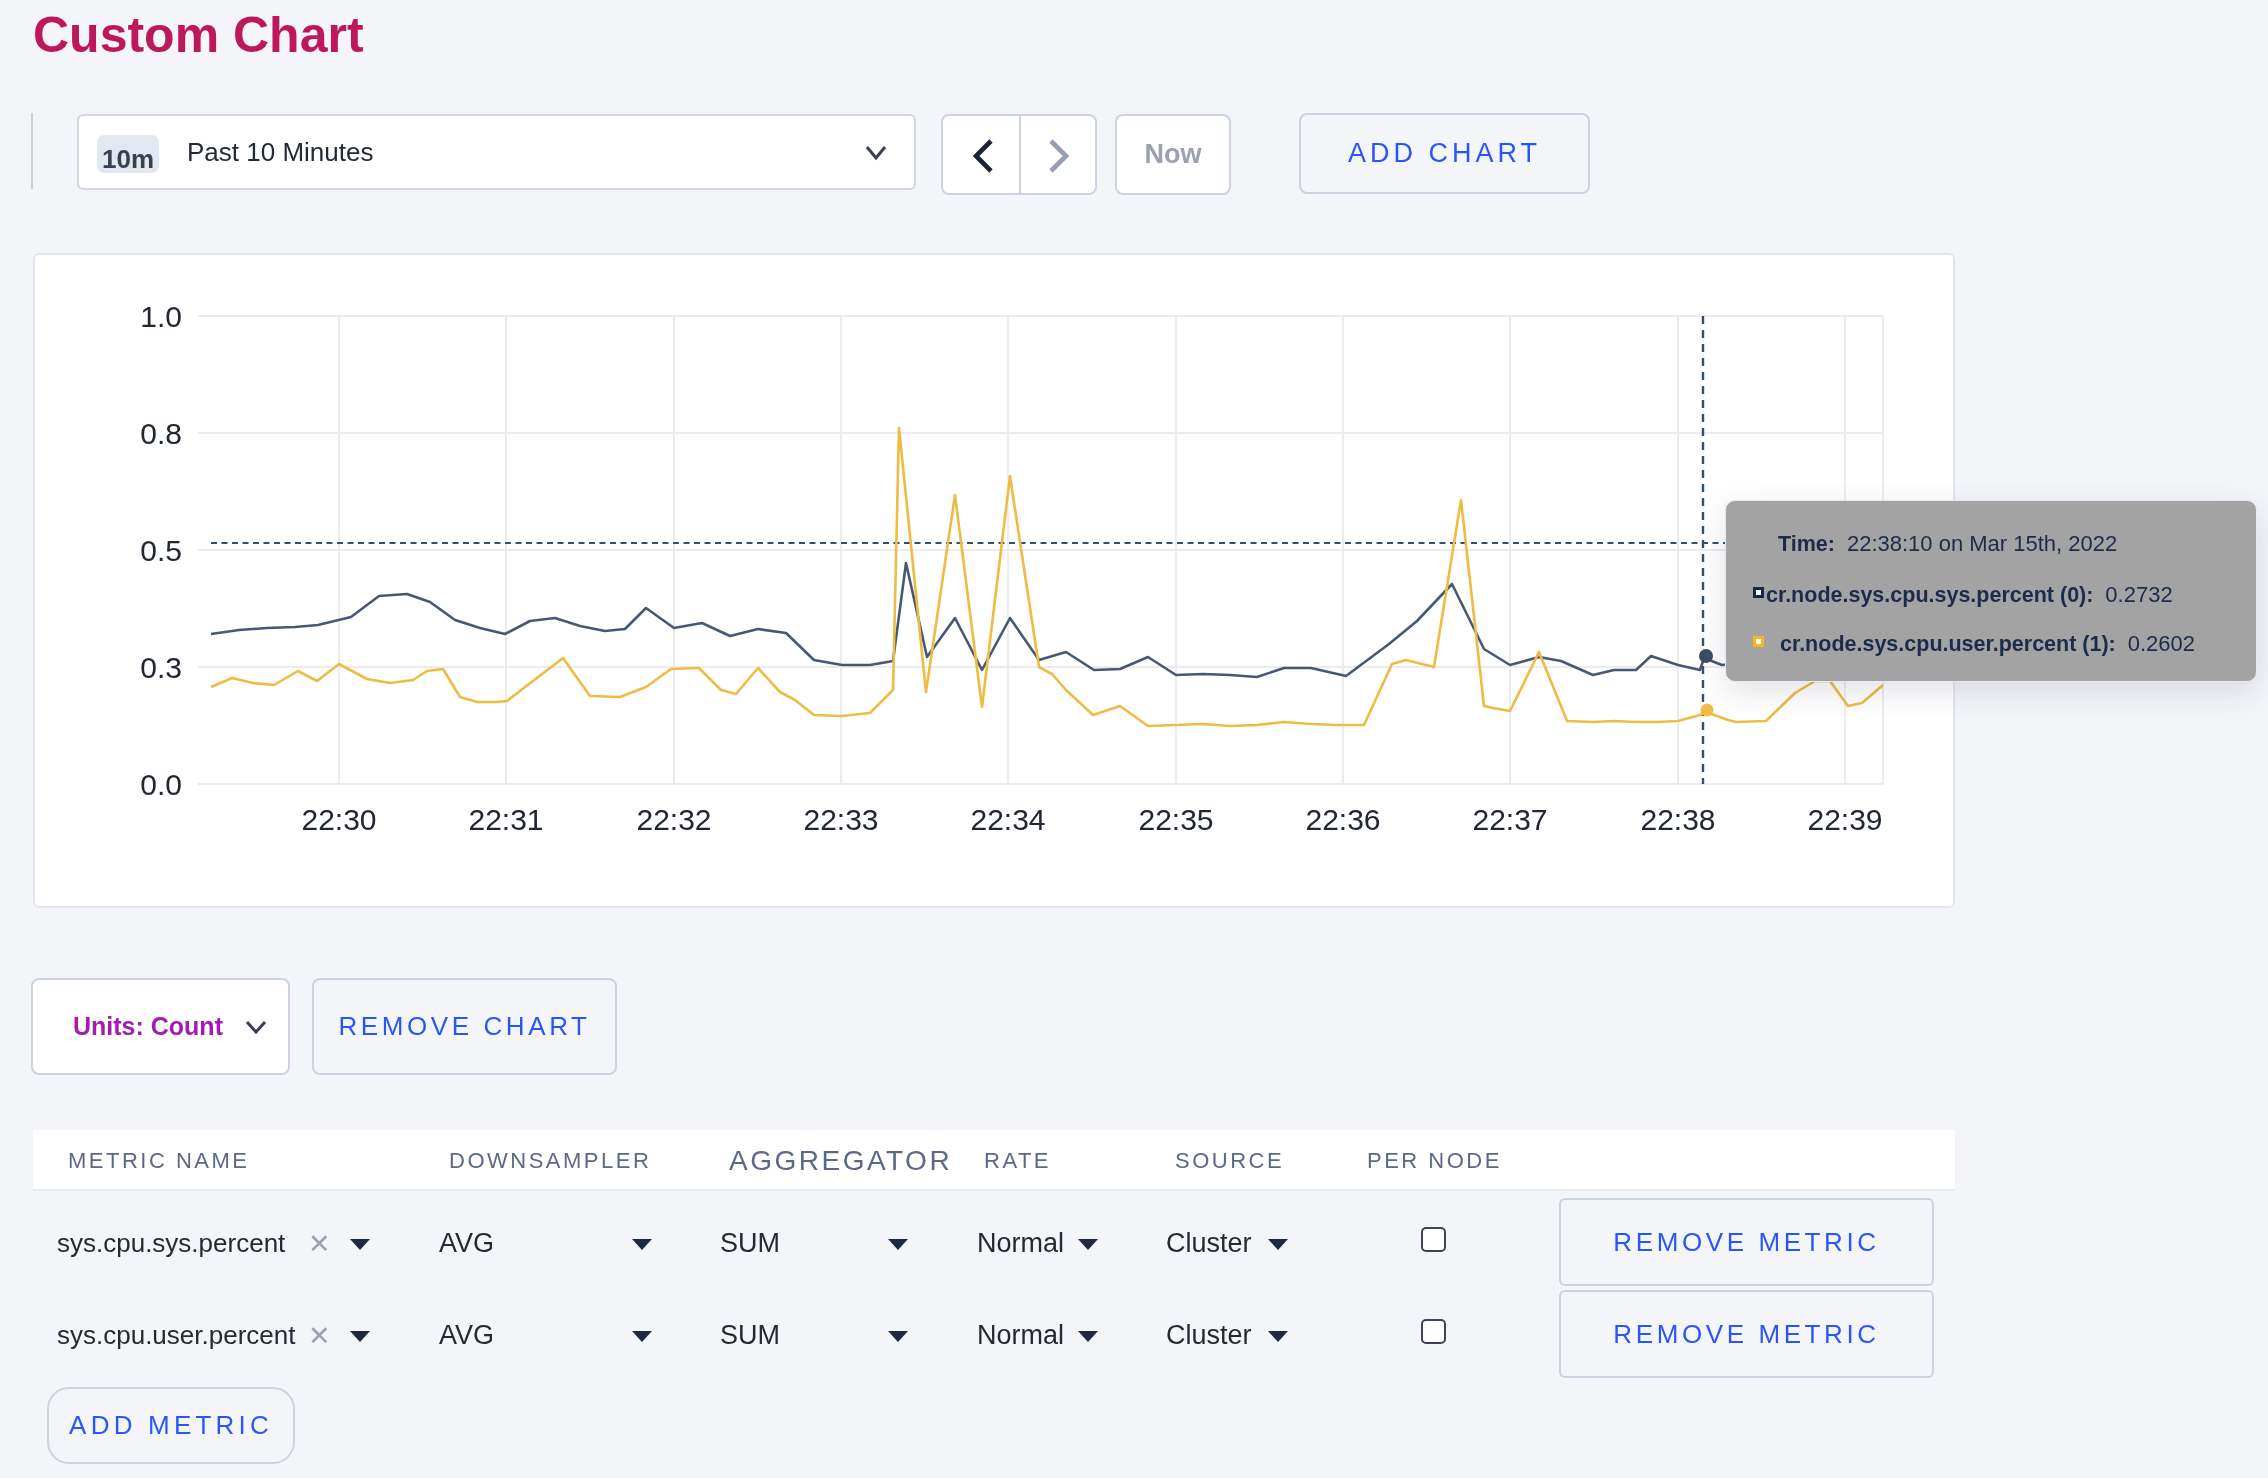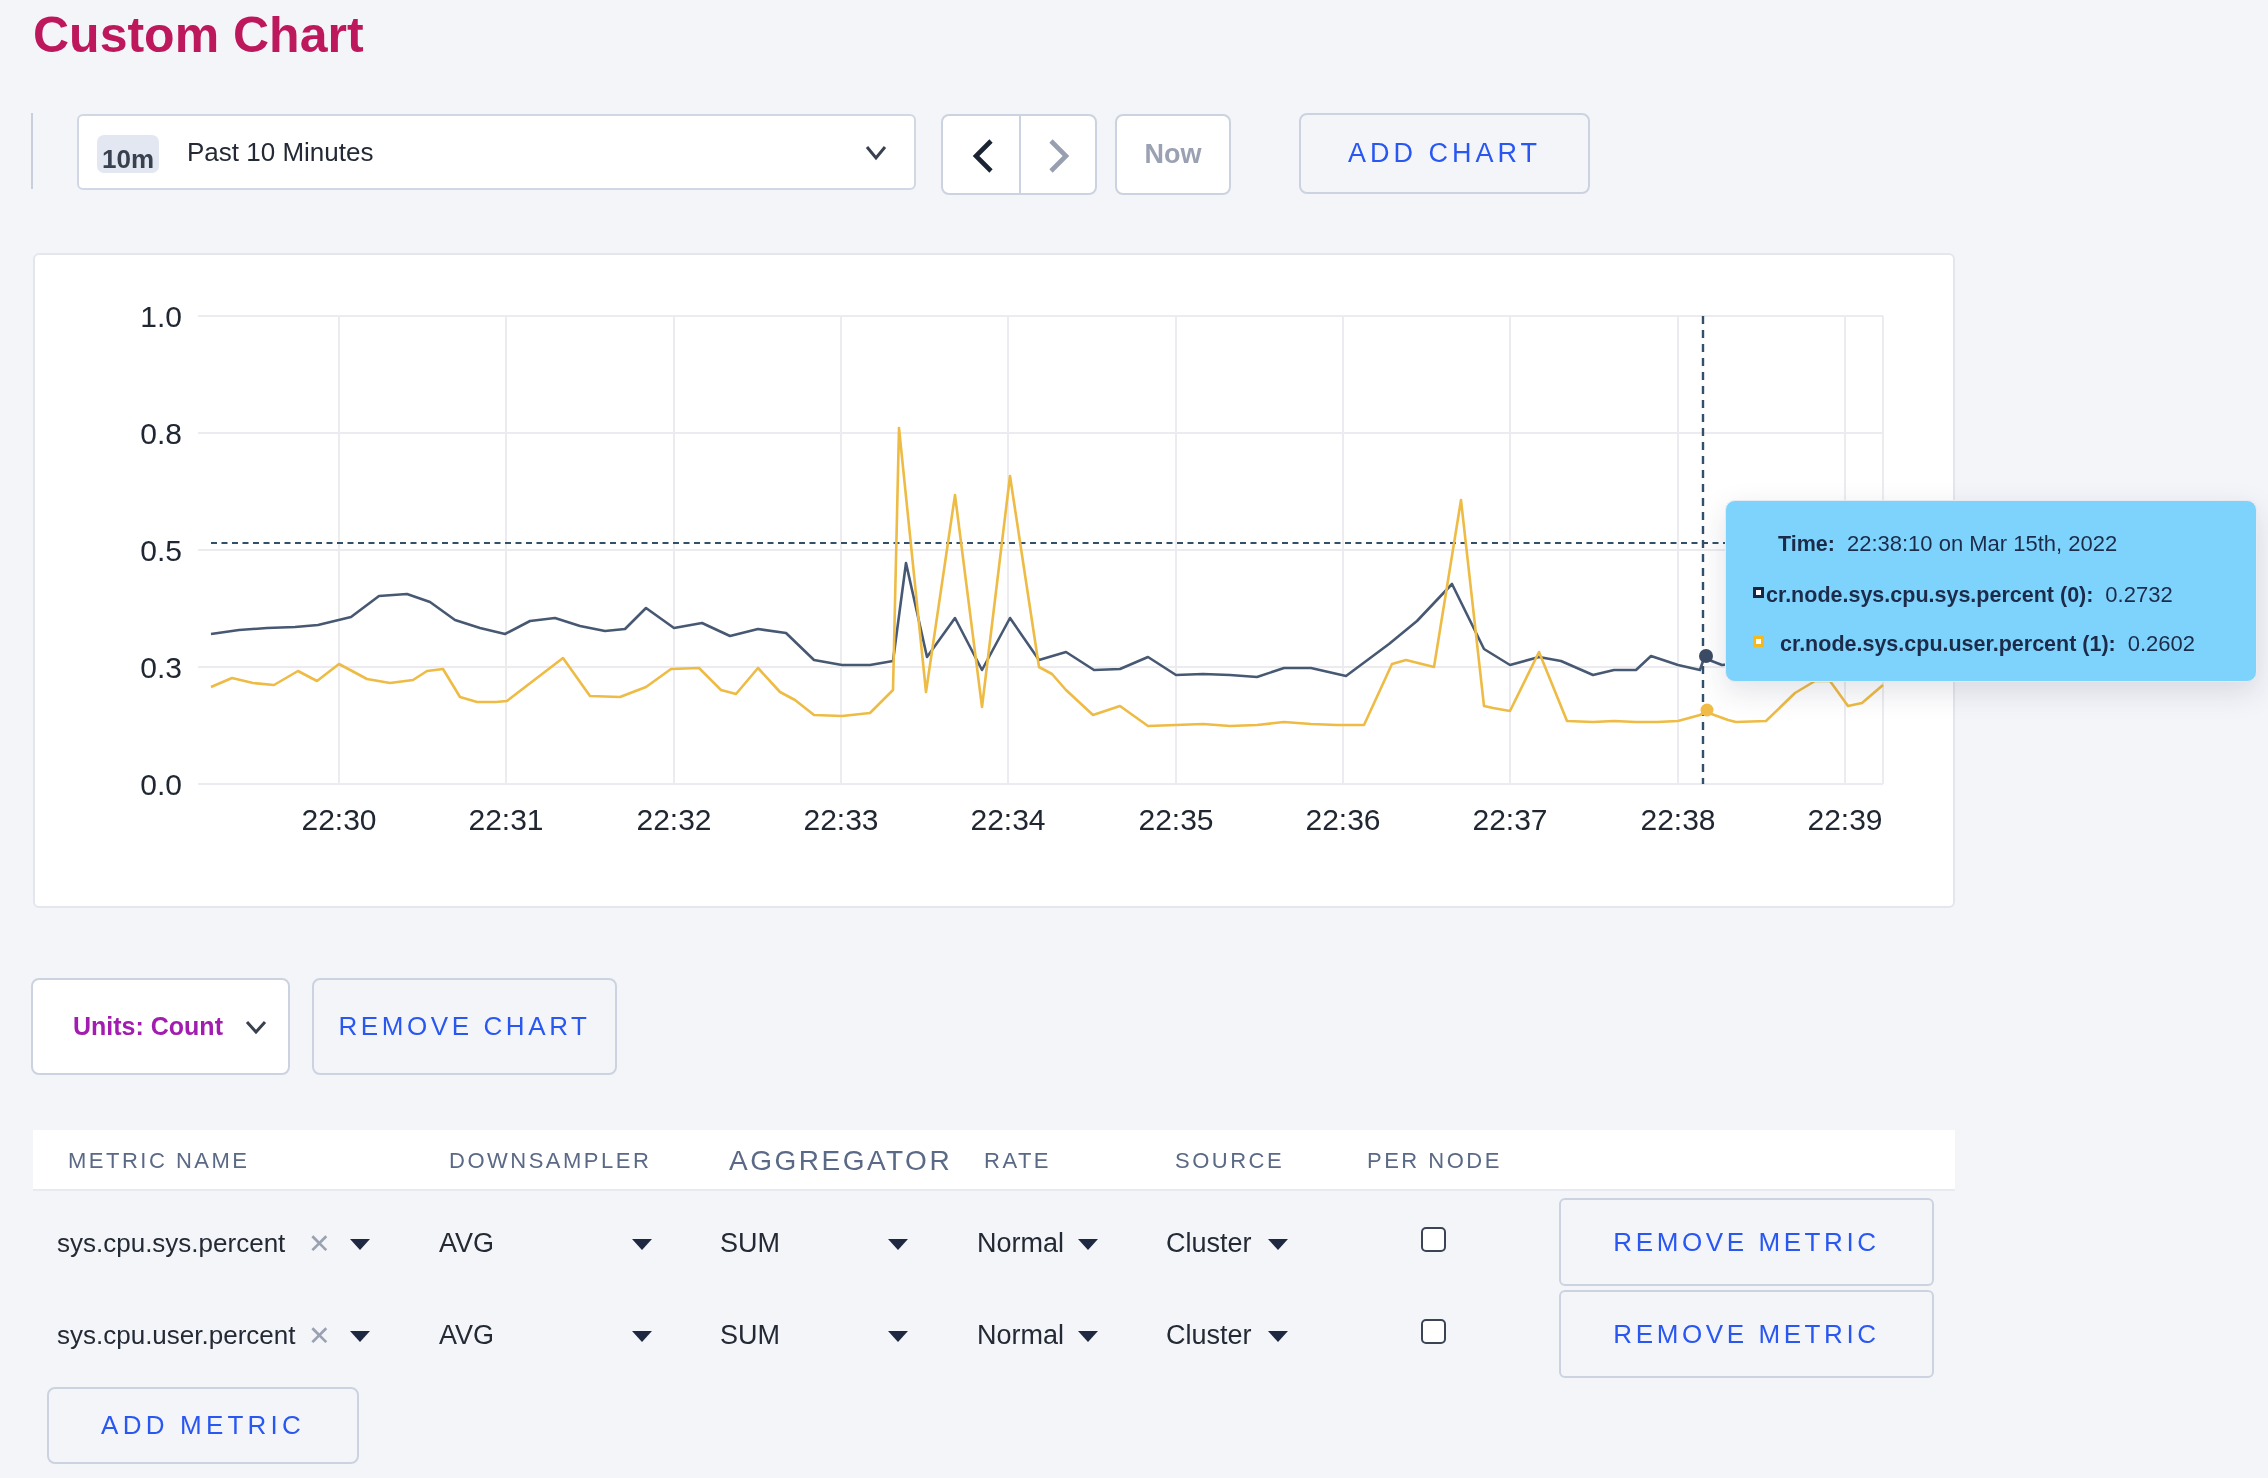--- a/index.html
+++ b/index.html
@@ -85,21 +85,21 @@
 
   <line x1="211" y1="543" x2="1883" y2="543" stroke="#33506b" stroke-width="2" stroke-dasharray="6 4.5"></line>
   <line x1="1703" y1="316" x2="1703" y2="784" stroke="#33506b" stroke-width="2.4" stroke-dasharray="8 6"></line>
 
   <polyline fill="none" stroke="#475872" stroke-width="2.6" stroke-linejoin="round" points="211,634 239,630 267,628 295,627 318,625 351,617 379,596 407,594 430,602 455,620 480,628 505,634 530,621 555,618 580,626 605,631 625,629 646,608 674,628 702,623 730,636 758,629 786,633 814,660 842,665 870,665 893,661 906,563 927,657 955,618 982,670 1010,618 1039,660 1066,652 1094,670 1120,669 1148,657 1176,675 1203,674 1230,675 1257,677 1284,668 1311,668 1346,676 1389,644 1417,621 1452,584 1484,649 1510,665 1539,657 1561,661 1593,675 1614,670 1636,670 1651,656 1678,665 1700,670 1704,658 1722,665 1750,662 1778,668 1806,664 1834,656 1862,660 1883,657"></polyline>
   <polyline fill="none" stroke="#eebb44" stroke-width="2.6" stroke-linejoin="round" points="211,687 232,678 253,683 274,685 298,671 317,681 339,664 367,679 390,683 413,680 427,671 443,669 460,697 477,702 496,702 507,701 563,658 590,696 620,697 646,687 671,669 699,668 721,690 736,694 758,668 780,692 795,700 814,715 842,716 870,713 893,690 899,428 926,692 955,495 982,707 1010,476 1039,667 1052,674 1066,690 1093,715 1120,706 1148,726 1176,725 1203,724 1230,726 1257,725 1284,722 1311,724 1337,725 1364,725 1392,664 1406,660 1434,667 1461,500 1484,706 1493,708 1510,711 1539,652 1567,721 1593,722 1614,721 1636,722 1657,722 1678,721 1700,715 1706,712 1728,720 1736,722 1766,721 1795,693 1815,681 1830,681 1848,706 1862,703 1883,685"></polyline>
   <circle cx="1706" cy="656" r="7" fill="#3c4c66"></circle>
   <circle cx="1707" cy="710" r="6.5" fill="#f0bc47"></circle>
 </svg>
 
-<div class="abs" style="left:1725px; top:500px; width:532px; height:182px; background:#7dd3fc; border:1px solid #e8eaf1; border-radius:10px; box-shadow:0 10px 30px rgba(30,40,70,0.13); white-space:nowrap;">
+<div class="abs" style="left:1725px; top:500px; width:532px; height:182px; background:#a3a3a3; border:1px solid #e8eaf1; border-radius:10px; box-shadow:0 10px 30px rgba(30,40,70,0.13); white-space:nowrap;">
   <div class="abs" style="left:52px; top:30px; font-size:21.5px; color:#1c2b4a;"><b>Time:</b>&nbsp; <span style="font-size:22px;">22:38:10 on Mar 15th, 2022</span></div>
   <div class="abs" style="left:27px; top:86px; width:11px; height:11px; border:3.2px solid #152744; background:#fff;"></div>
   <div class="abs" style="left:40px; top:81px; font-size:21.5px; font-weight:700; color:#1c2b4a;">cr.node.sys.cpu.sys.percent (0):&nbsp; <span style="font-weight:400; font-size:22px;">0.2732</span></div>
   <div class="abs" style="left:27px; top:135px; width:11px; height:11px; border:3.2px solid #f5b91f; background:#fff;"></div>
   <div class="abs" style="left:54px; top:130px; font-size:21.5px; font-weight:700; color:#1c2b4a;">cr.node.sys.cpu.user.percent (1):&nbsp; <span style="font-weight:400; font-size:22px;">0.2602</span></div>
 </div>
 
 <div class="abs" style="left:31px; top:978px; width:259px; height:97px; background:#fff; border:2px solid #ccd3e0; border-radius:8px;">
   <div class="abs" style="left:40px; top:0; height:93px; line-height:93px; font-size:25px; font-weight:700; color:#a21caf;">Units: Count</div>
   <svg class="abs" style="left:210px; top:36px;" width="26" height="22" viewBox="0 0 26 22">
@@ -137,13 +137,13 @@
 <div class="abs" style="left:632px; top:1331px; width:0; height:0; border-left:10.5px solid transparent; border-right:10.5px solid transparent; border-top:11px solid #1e2840;"></div>
 <div class="abs" style="left:720px; top:1320px; font-size:27px; color:#242a35;">SUM</div>
 <div class="abs" style="left:888px; top:1331px; width:0; height:0; border-left:10.5px solid transparent; border-right:10.5px solid transparent; border-top:11px solid #1e2840;"></div>
 <div class="abs" style="left:977px; top:1320px; font-size:27px; color:#242a35;">Normal</div>
 <div class="abs" style="left:1078px; top:1331px; width:0; height:0; border-left:10.5px solid transparent; border-right:10.5px solid transparent; border-top:11px solid #1e2840;"></div>
 <div class="abs" style="left:1166px; top:1320px; font-size:27px; color:#242a35;">Cluster</div>
 <div class="abs" style="left:1268px; top:1331px; width:0; height:0; border-left:10.5px solid transparent; border-right:10.5px solid transparent; border-top:11px solid #1e2840;"></div>
 <div class="abs" style="left:1421px; top:1319px; width:25px; height:25px; background:#fff; border:2.5px solid #3b4455; border-radius:5px;"></div>
 <div class="abs btn" style="left:1559px; top:1290px; width:375px; height:88px; text-align:center; line-height:84px; font-size:26px; letter-spacing:3.6px; color:#2957f2; border-radius:6px;">REMOVE METRIC</div>
 
-<div class="abs btn" style="left:47px; top:1387px; width:312px; height:77px; text-align:center; line-height:73px; font-size:26px; letter-spacing:4.2px; color:#2957f2;">ADD METRIC</div>
+<div class="abs btn" style="left:47px; top:1387px; width:248px; height:77px; text-align:center; line-height:73px; font-size:26px; letter-spacing:4.2px; color:#2957f2;border-radius:22px;">ADD METRIC</div>
 
 </body></html>

